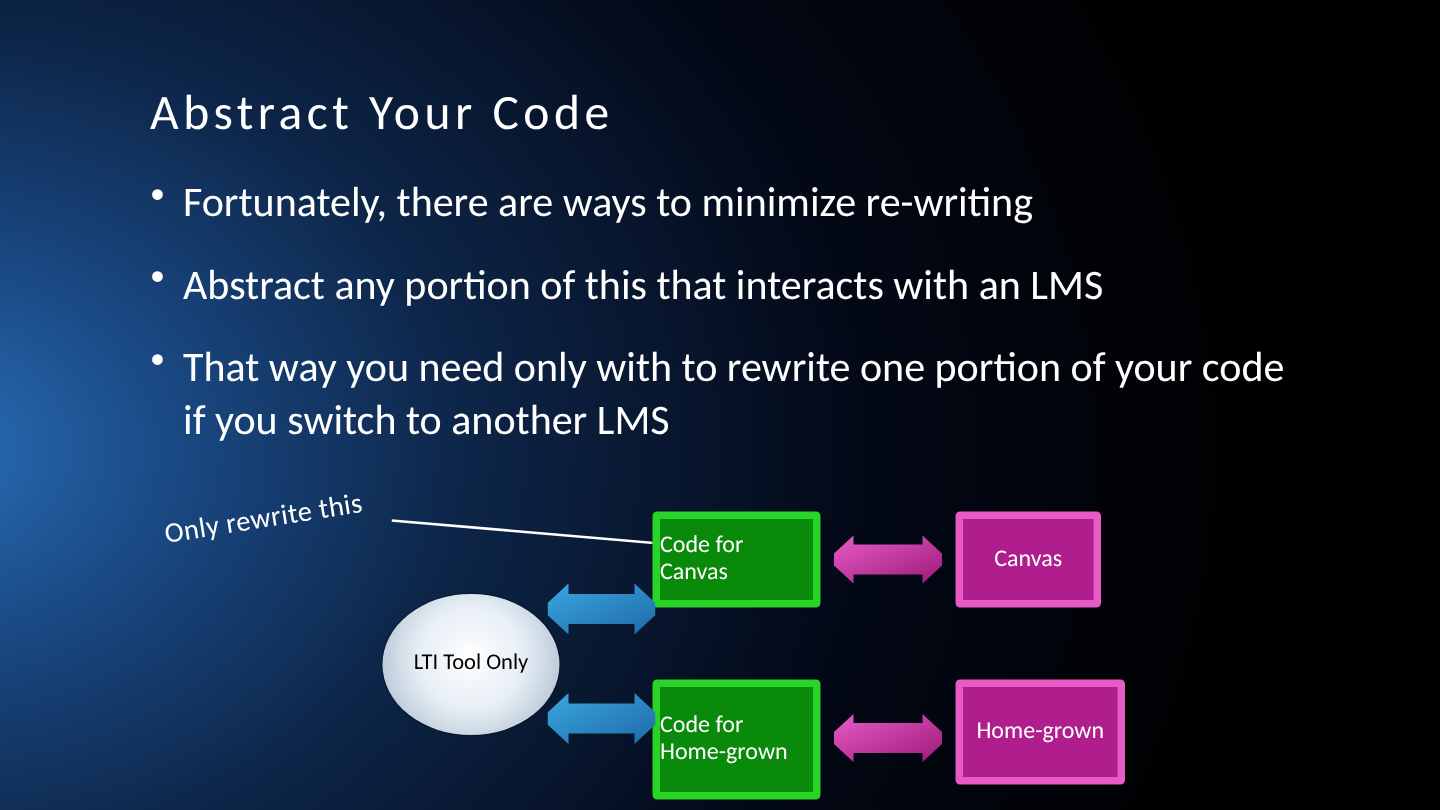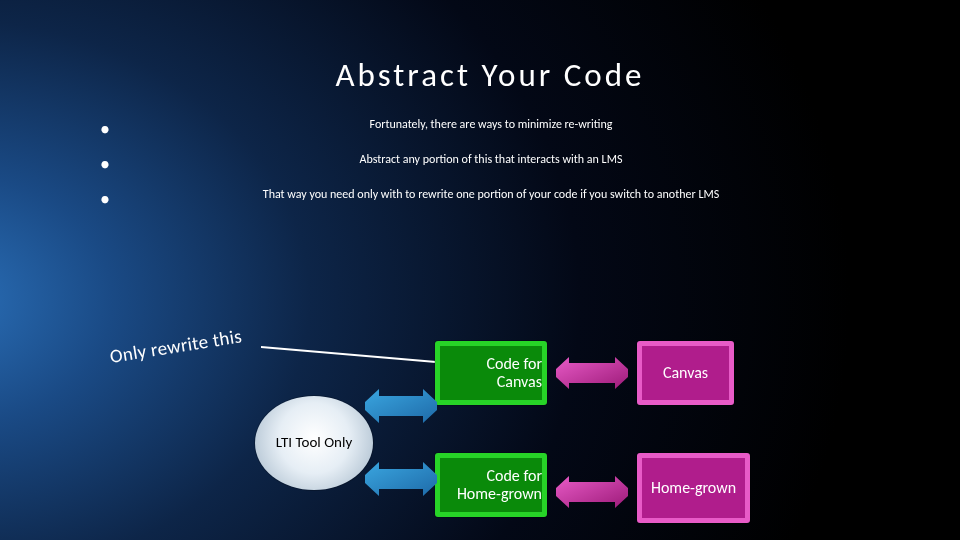--- a/index.html
+++ b/index.html
@@ -8,31 +8,30 @@
     font-family: "Segoe UI", "Calibri", Arial, sans-serif;
     color: #fff;
     background: radial-gradient(ellipse 900px 700px at -50px 300px,
                 #2a6fb8 0%, #1a4a85 18%, #0d2548 40%, #030816 70%, #000 100%);
     position: relative;
   }
   .slide {
     position: absolute;
     inset: 0;
     padding: 55px 80px 16px 100px;
-    text-align: center;
   }
   .title {
     font-size: 33px;
     font-weight: 400;
     letter-spacing: 3px;
     margin-bottom: 22px;
   }
   .bullets { list-style: none; }
   .bullets li {
-    font-size: 12px;
+    font-size: 28px;
     line-height: 1.25;
     margin-bottom: 20px;
     padding-left: 22px;
     position: relative;
     max-width: 760px;
   }
   .bullets li::before {
     content: "•";
     position: absolute;
     left: 0;
@@ -46,42 +45,42 @@
     pointer-events: none;
   }
   .box {
     position: absolute;
     color: #fff;
     font-size: 16px;
     line-height: 1.15;
     display: flex;
     align-items: center;
     justify-content: center;
-    text-align: right;
+    text-align: left;
     border-radius: 3px;
     box-shadow: inset 0 0 0 6px rgba(0,0,0,0), 0 0 0 1px rgba(0,0,0,0.2);
   }
   .core {
     left: 255px; top: 396px;
     width: 118px; height: 94px;
     background: radial-gradient(circle at 50% 45%, #fff 0%, #e6eef5 45%, #b8c8d6 80%, #8aa0b3 100%);
     border-radius: 50%;
     color: #000;
     font-size: 15px;
     font-weight: 500;
   }
   .green1 {
     left: 435px; top: 341px;
     width: 112px; height: 64px;
     background: #0a8a0a;
     border: 5px solid #27d427;
   }
   .green2 {
     left: 435px; top: 453px;
-    width: 112px; height: 64px;
+    width: 112px; height: 80px;
     background: #0a8a0a;
     border: 5px solid #27d427;
   }
   .magenta1 {
     left: 637px; top: 341px;
     width: 97px; height: 64px;
     background: #b01d8c;
     border: 5px solid #e85bc7;
   }
   .magenta2 {

